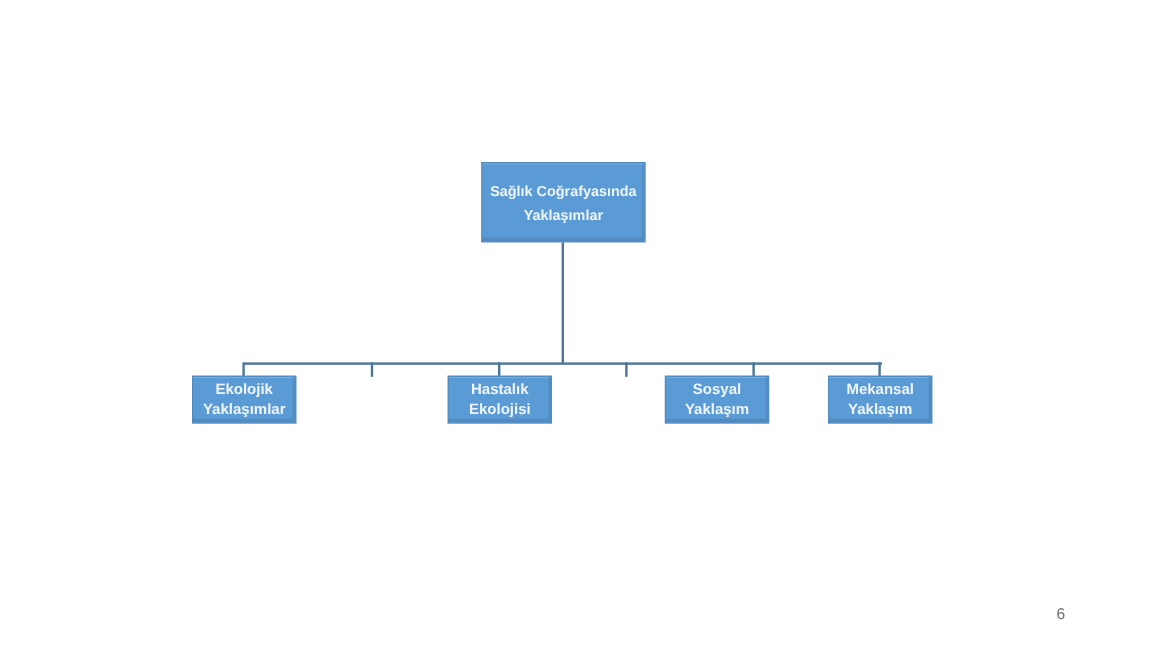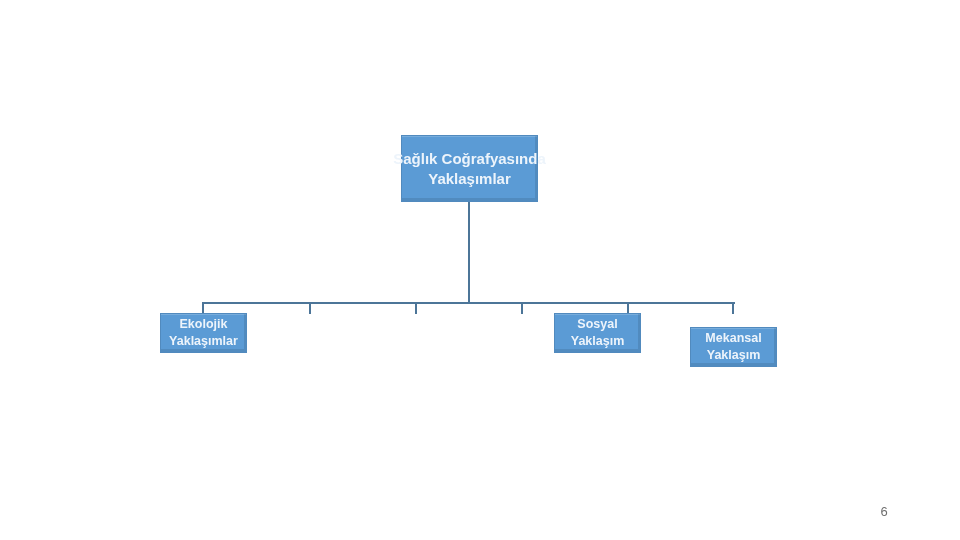--- a/index.html
+++ b/index.html
@@ -32,31 +32,31 @@
   }
   .node-label {
     color: var(--box-text);
     font-weight: bold;
     white-space: pre;
     text-align: center;
   }
   .node.root {
     left: 401px; top: 135px; width: 137px; height: 67px;
   }
-  .node.root .node-label { font-size: 15px; line-height: 20px; }
+  .node.root .node-label { font-size: 12px; line-height: 20px; }
   .node.child {
     top: 313px; width: 87px; height: 40px;
   }
   .node.child .node-label { font-size: 12.5px; line-height: 17px; }
   .node.c0 { left: 160px; }
   .node.c1 { left: 267px; }
   .node.c2 { left: 373px; }
   .node.c3 { left: 479px; }
   .node.c4 { left: 554px; }
-  .node.c5 { left: 690px; margin-top: 14px; }
+  .node.c5 { left: 690px; }
   
   .connector { position: absolute; background: var(--connector); }
   .stem  { left: 468px; top: 202px; width: 2px; height: 101px; }
   .hline { left: 203px; top: 302px; width: 532px; height: 2px; }
   .drop  { top: 302px; width: 2px; height: 12px; }
   .drop.d0 { left: 202px; }
   .drop.d1 { left: 309px; }
   .drop.d2 { left: 415px; }
   .drop.d3 { left: 521px; }
   .drop.d4 { left: 627px; }
@@ -86,20 +86,24 @@
   <div class="connector drop d1"></div>
   <div class="connector drop d2"></div>
   <div class="connector drop d3"></div>
   <div class="connector drop d4"></div>
   <div class="connector drop d5"></div>
 
   <div class="node child c0">
     <span class="node-label">Ekolojik
 Yaklaşımlar</span>
   </div>
+  <div class="node child c2">
+    <span class="node-label">Hastalık
+Ekolojisi</span>
+  </div>
   <div class="node child c4">
     <span class="node-label">Sosyal
 Yaklaşım</span>
   </div>
   <div class="node child c5">
     <span class="node-label">Mekansal
 Yaklaşım</span>
   </div>
 
   <div class="page-number">6</div>

